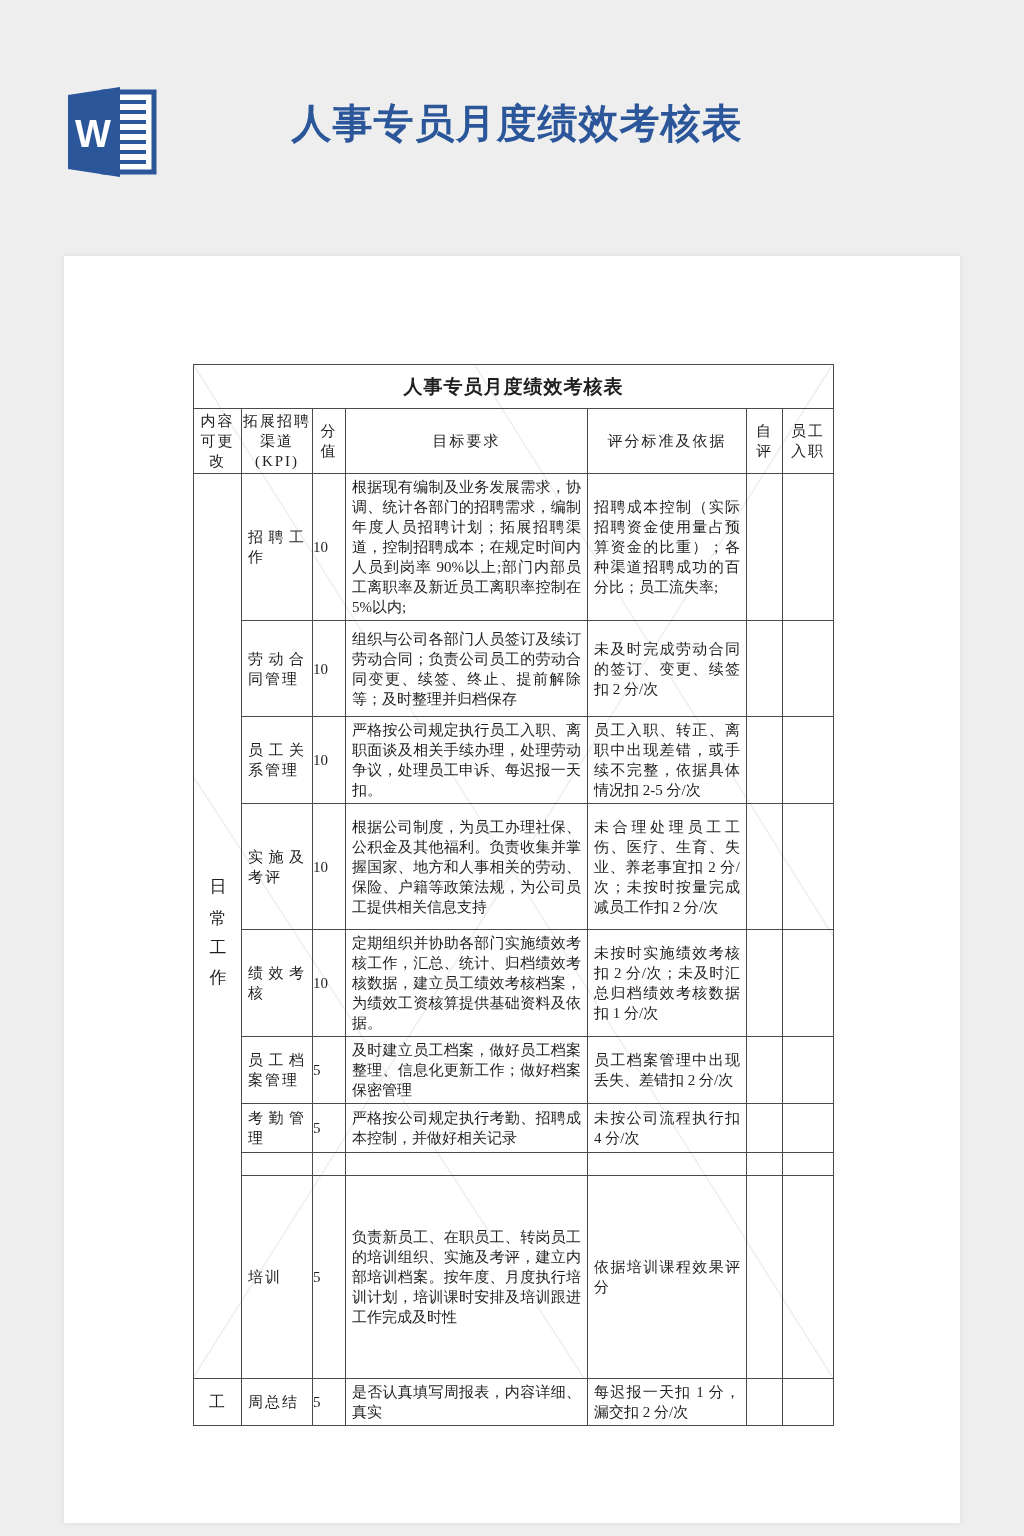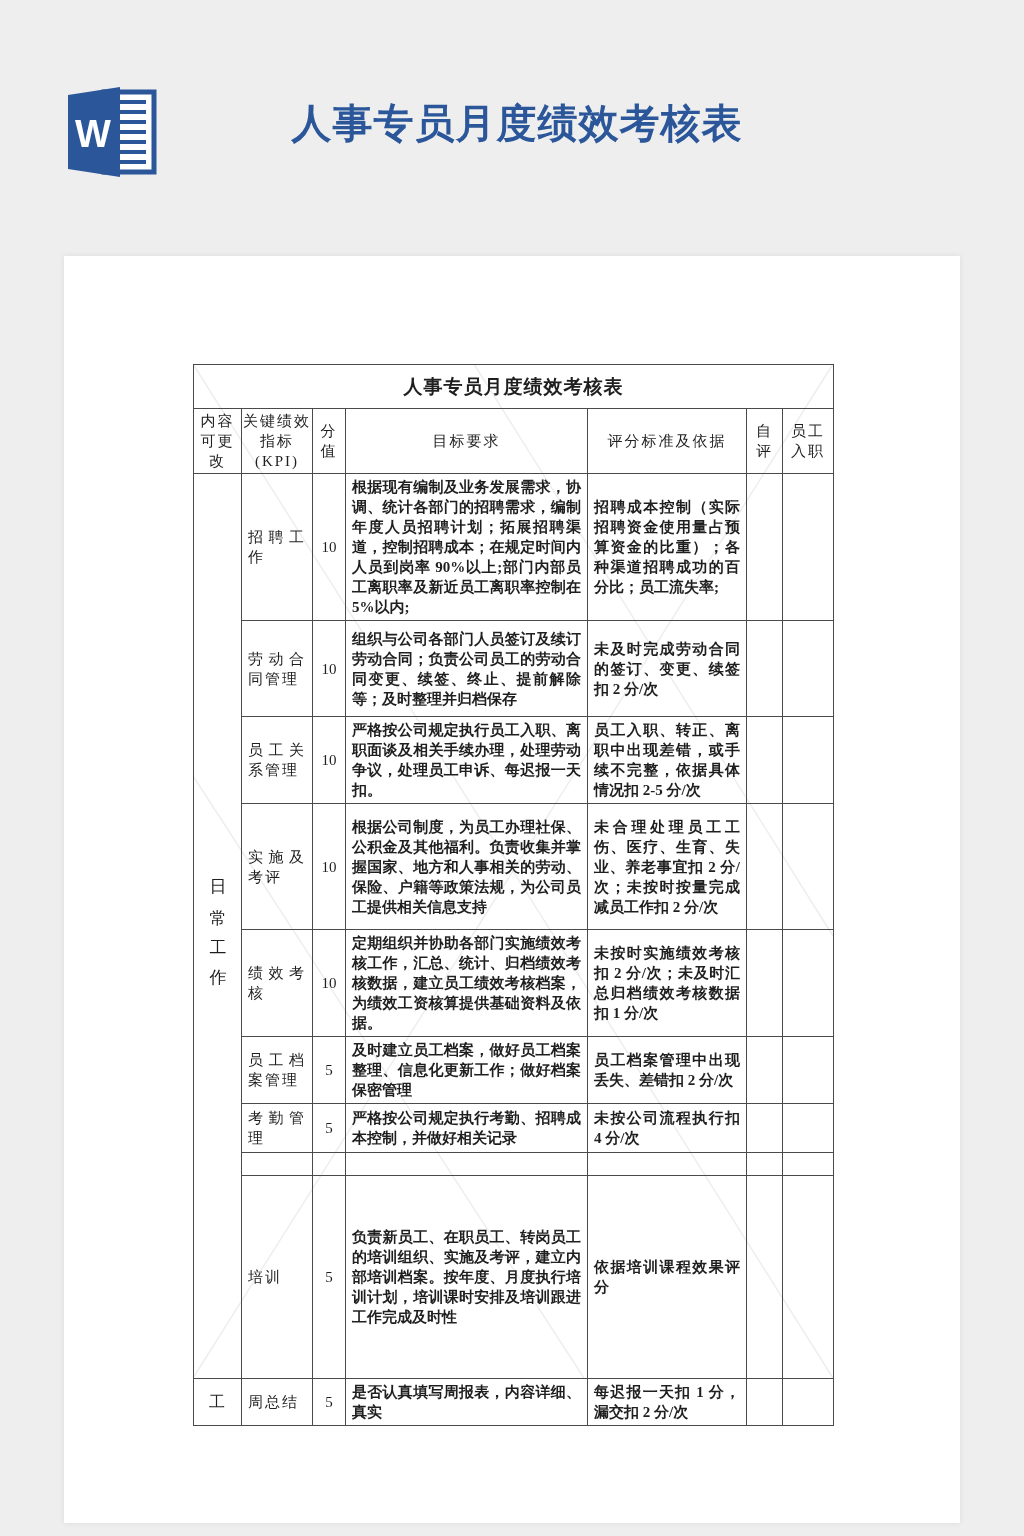--- a/index.html
+++ b/index.html
@@ -41,22 +41,22 @@
   tr.t-head td {
     text-align:center; letter-spacing:2px; padding:2px 1px; height:62px;
   }
   td.cat { text-align:center; }
   .vert {
     display:block; margin:0 auto;
     writing-mode:vertical-lr; text-orientation:upright;
     letter-spacing:30px; font-size:17px;
   }
   td.kpi { padding:4px 6px; letter-spacing:2px; text-align:justify; text-justify:inter-ideograph; }
-  td.score { text-align:center; font-family:"Liberation Serif","DejaVu Serif",serif; }
-  td.target, td.std { padding:3px 6px; text-align:justify; text-justify:inter-ideograph;font-weight:bold; }
+  td.score { text-align:left; font-family:"Liberation Serif","DejaVu Serif",serif; }
+  td.target, td.std { padding:3px 6px; text-align:justify; text-justify:inter-ideograph; }
   td.cat-last { font-size:16px; letter-spacing:1px; }
 </style>
 </head>
 <body>
 
 <div class="canvas">
 
   <div class="site-header">
     <svg class="word-icon" viewBox="0 0 100 94">
       <rect x="44" y="7" width="50" height="80" fill="#ffffff" stroke="#2b579a" stroke-width="5"></rect>
@@ -97,21 +97,21 @@
           <col style="width:51px">
       </colgroup>
 
       <tbody>
           <tr class="t-title">
         <td colspan="7">人事专员月度绩效考核表</td>
       </tr>
 
       <tr class="t-head">
         <td>内容可更改</td>
-        <td>关键绩效指标(KPI)</td>
+        <td>拓展招聘渠道(KPI)</td>
         <td>分值</td>
         <td>目标要求</td>
         <td>评分标准及依据</td>
         <td>自评</td>
         <td>员工入职</td>
       </tr>
 
       <tr style="height:147px">
         <td class="cat" rowspan="9">
           <span class="vert">日常工作</span>

